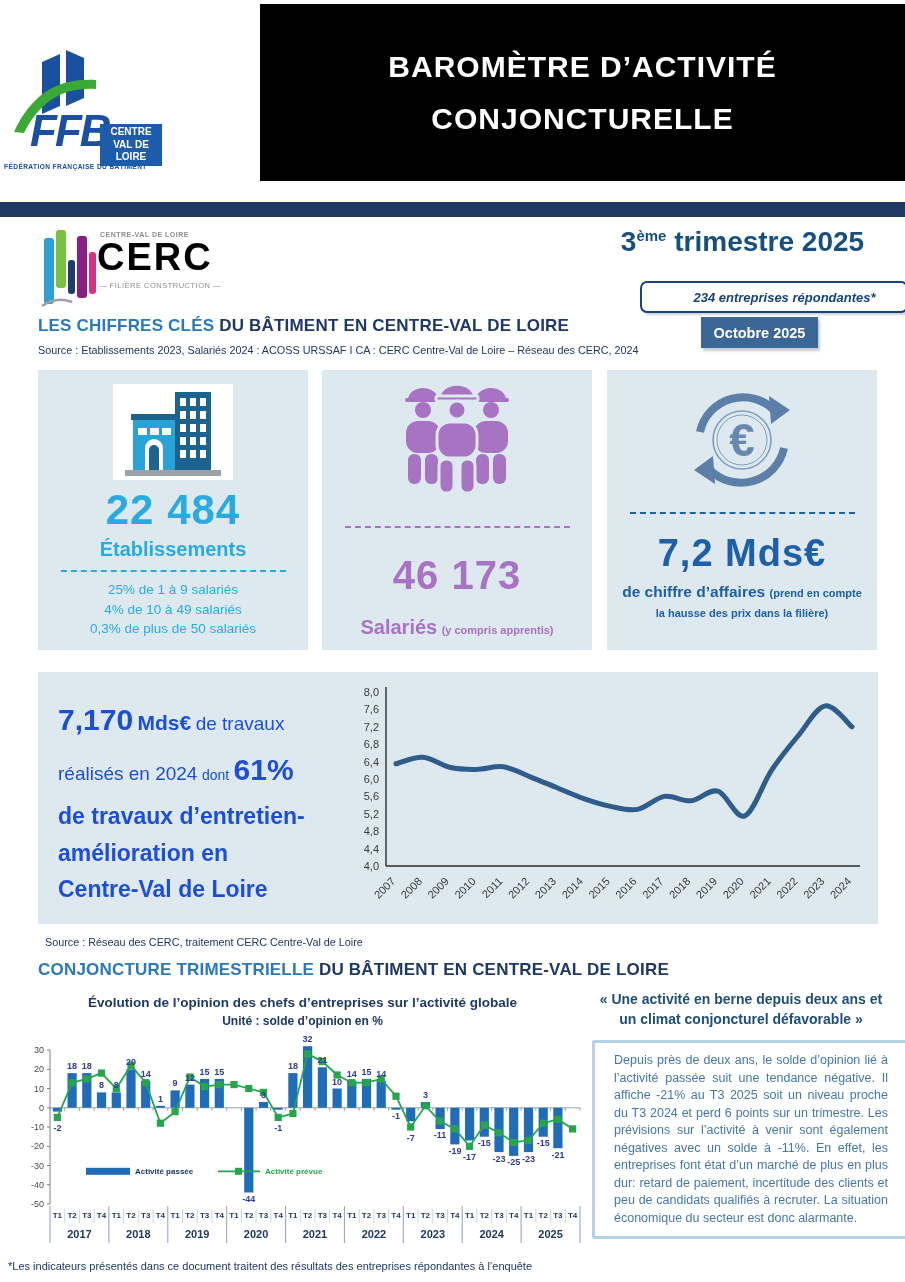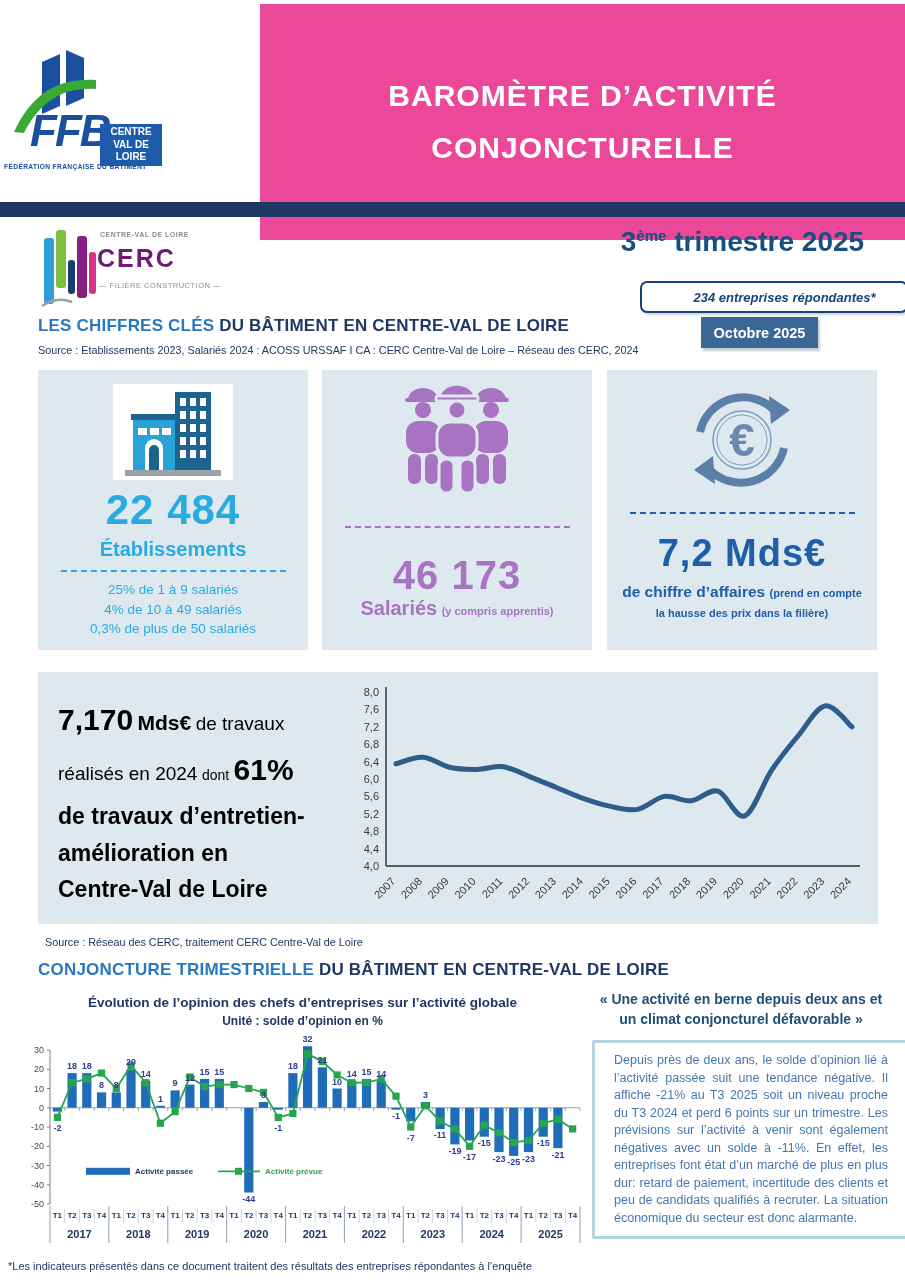--- a/index.html
+++ b/index.html
@@ -1,35 +1,35 @@
 <!DOCTYPE html>
 <html><head>
 <meta charset="utf-8">
 <style>
   html,body{margin:0;padding:0;background:#fff;}
   #page{position:relative;width:905px;height:1282px;background:#fff;overflow:hidden;
         font-family:"Liberation Sans",sans-serif;}
   .abs{position:absolute;}
 
   
-  .title-box{left:260px;top:4px;width:645px;height:236px;background:#ec4899;color:#fff;
+  .title-box{left:260px;top:4px;width:645px;height:177px;background:#000000;color:#fff;
              display:flex;flex-direction:column;justify-content:center;align-items:center;gap:18px;}
   .title-box div{font-size:30px;font-weight:bold;letter-spacing:1px;}
   .navy-bar{left:0;top:202px;width:905px;height:15px;background:#1f3864;}
   .ffb-acronym{left:30px;top:106px;font-size:44px;font-weight:bold;font-style:italic;
                color:#1b4fa0;letter-spacing:-2px;}
   .ffb-caption{left:4px;top:163px;width:170px;font-size:6.6px;font-weight:bold;color:#1b4fa0;
                letter-spacing:.4px;}
   .ffb-region{left:100px;top:124px;width:62px;height:42px;background:#1d5bab;color:#fff;
               display:flex;flex-direction:column;justify-content:center;align-items:center;
               font-size:10px;font-weight:bold;line-height:1.25;text-align:center;}
 
   
   .cerc-region{left:100px;top:231px;font-size:7px;font-weight:bold;color:#8a8d8f;letter-spacing:.5px;}
-  .cerc-name{left:97px;top:244px;font-size:25px;font-weight:bold;color:#701a75;letter-spacing:2px;}
+  .cerc-name{left:97px;top:236px;font-size:38px;font-weight:bold;color:#000000;letter-spacing:2px;}
   .cerc-tagline{left:99px;top:281px;font-size:7.5px;color:#8a8d8f;letter-spacing:.5px;}
   .quarter{left:590px;top:226px;width:305px;text-align:center;color:#17507f;font-weight:bold;font-size:28px;}
   .quarter sup{font-size:15px;}
   .respondents{left:640px;top:281px;width:243px;height:28px;border:2px solid #17457a;border-radius:7px;
                background:#fff;display:flex;align-items:center;justify-content:center;
                font-size:13px;font-weight:bold;font-style:italic;color:#17457a;
                box-shadow:2px 2px 2px rgba(110,130,150,.35);padding-left:21px;}
   .date-badge{left:701px;top:317px;width:117px;height:31px;background:#3a6795;color:#fff;
               display:flex;align-items:center;justify-content:center;font-size:14.5px;font-weight:bold;
               box-shadow:2px 3px 2px rgba(110,130,150,.4);}
@@ -46,21 +46,21 @@
   .big-val{font-size:42px;font-weight:bold;letter-spacing:1px;line-height:1.05;}
   .cyan{color:#29abe2;} .purple{color:#a873c2;} .royal{color:#1d5fa9;}
   .card-label{font-size:20px;font-weight:bold;}
   .dash{width:225px;border-top:2px dashed;margin:9px auto 8px auto;}
   .detail{font-size:13.5px;line-height:1.45;}
   .note{font-size:11px;font-weight:bold;}
   .rev-label{font-size:15.5px;font-weight:bold;width:248px;line-height:1.3;}
 
   
   .works-panel{left:38px;top:672px;width:840px;height:252px;background:#dde9ef;}
-  .works-text{left:58px;top:700px;width:300px;color:#000000;}
+  .works-text{left:58px;top:700px;width:300px;color:#1d4ed8;}
   .wline{margin-bottom:9px;line-height:1.35;}
   .w-xl{font-size:30px;font-weight:bold;}
   .w-lg{font-size:21px;font-weight:bold;}
   .w-rg{font-size:19px;}
   .w-sm{font-size:14px;}
   .w-bold{font-size:23px;font-weight:bold;line-height:1.5;margin-bottom:2px;}
 
   
   .chart-title{left:20px;top:995px;width:565px;text-align:center;font-size:13.5px;font-weight:bold;color:#1f3864;}
   .chart-sub{left:20px;top:1014px;width:565px;text-align:center;font-size:12px;font-weight:bold;color:#1f3864;}
@@ -184,21 +184,21 @@
         <path d="M62,14 a17,13 0 0 1 36,0 z"></path>
           <rect x="59" y="12" width="42" height="5" rx="2"></rect>
         <circle cx="80" cy="26" r="9"></circle>
         <rect x="60" y="38" width="40" height="36" rx="13"></rect>
         <rect x="62" y="75" width="15" height="34" rx="7"></rect>
           <rect x="83" y="75" width="15" height="34" rx="7"></rect>
       </g>
     </svg>
     <div class="dash" style="border-color:#a873c2;margin-top:20px;"></div>
     <div class="big-val purple" style="margin-top:18px;font-size:40px;">46 173</div>
-    <div style="margin-top:1px;">
+    <div style="margin-top:20px;">
       <span class="card-label purple">Salariés</span>
       <span class="note purple">(y compris apprentis)</span>
     </div>
   </div>
 
   <div class="abs card" style="left:607px;">
     <svg class="icon" width="110" height="112" viewBox="0 0 110 112">
       <circle cx="55" cy="56" r="29" fill="none" stroke="#7f9ec0" stroke-width="1.6"></circle>
       <circle cx="55" cy="56" r="25" fill="none" stroke="#7f9ec0" stroke-width="1"></circle>
       <text x="55" y="72" text-anchor="middle" font-size="46" font-weight="bold" fill="#6888ae" font-family="Liberation Sans, sans-serif">€</text>

